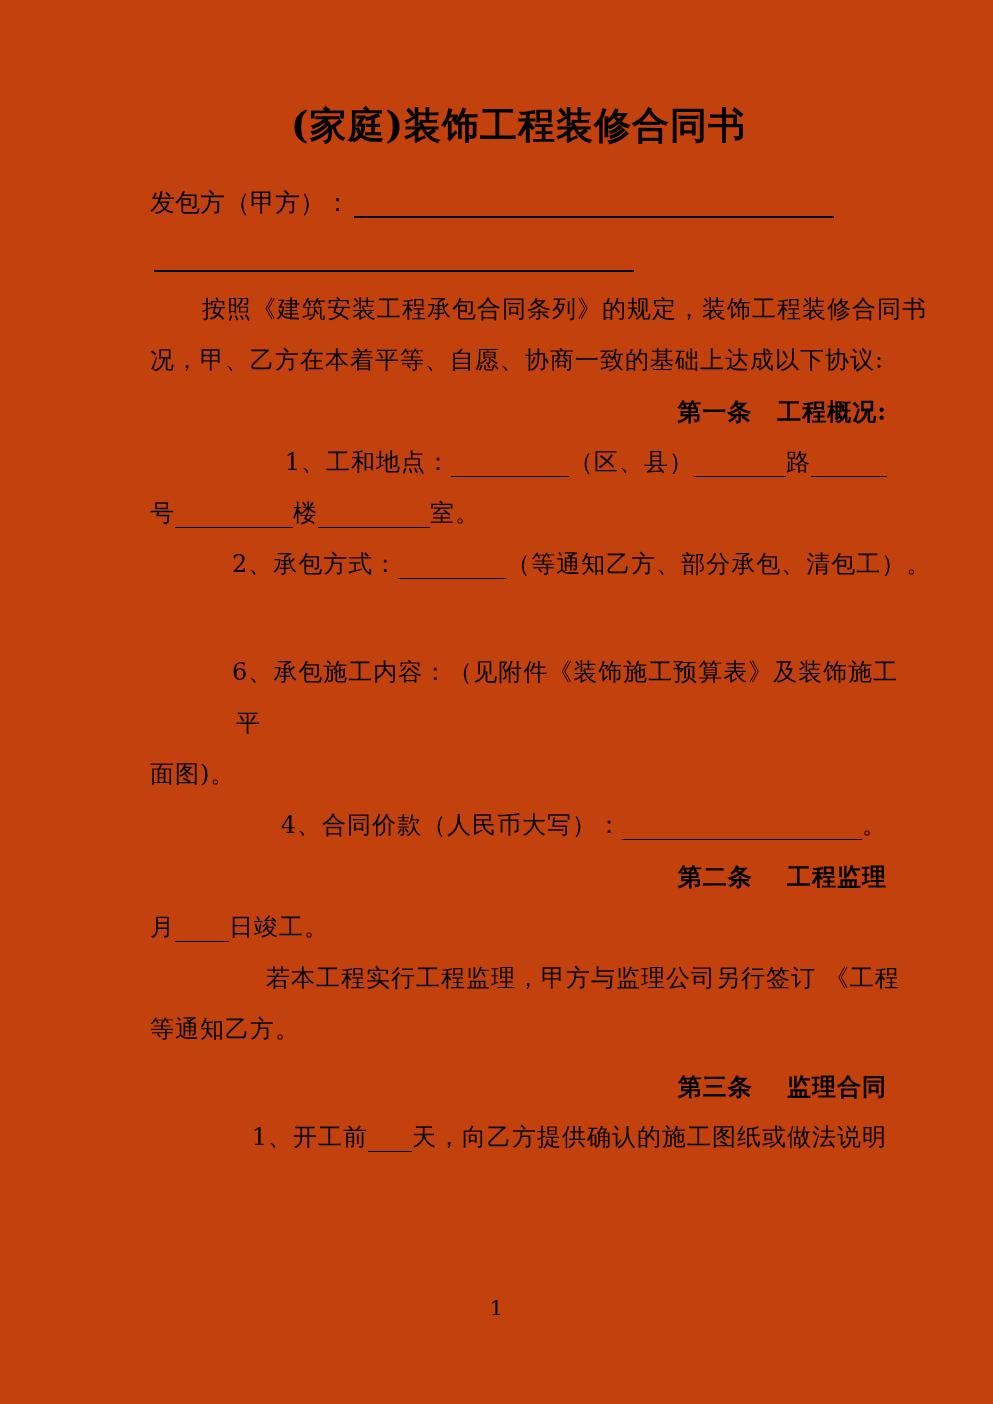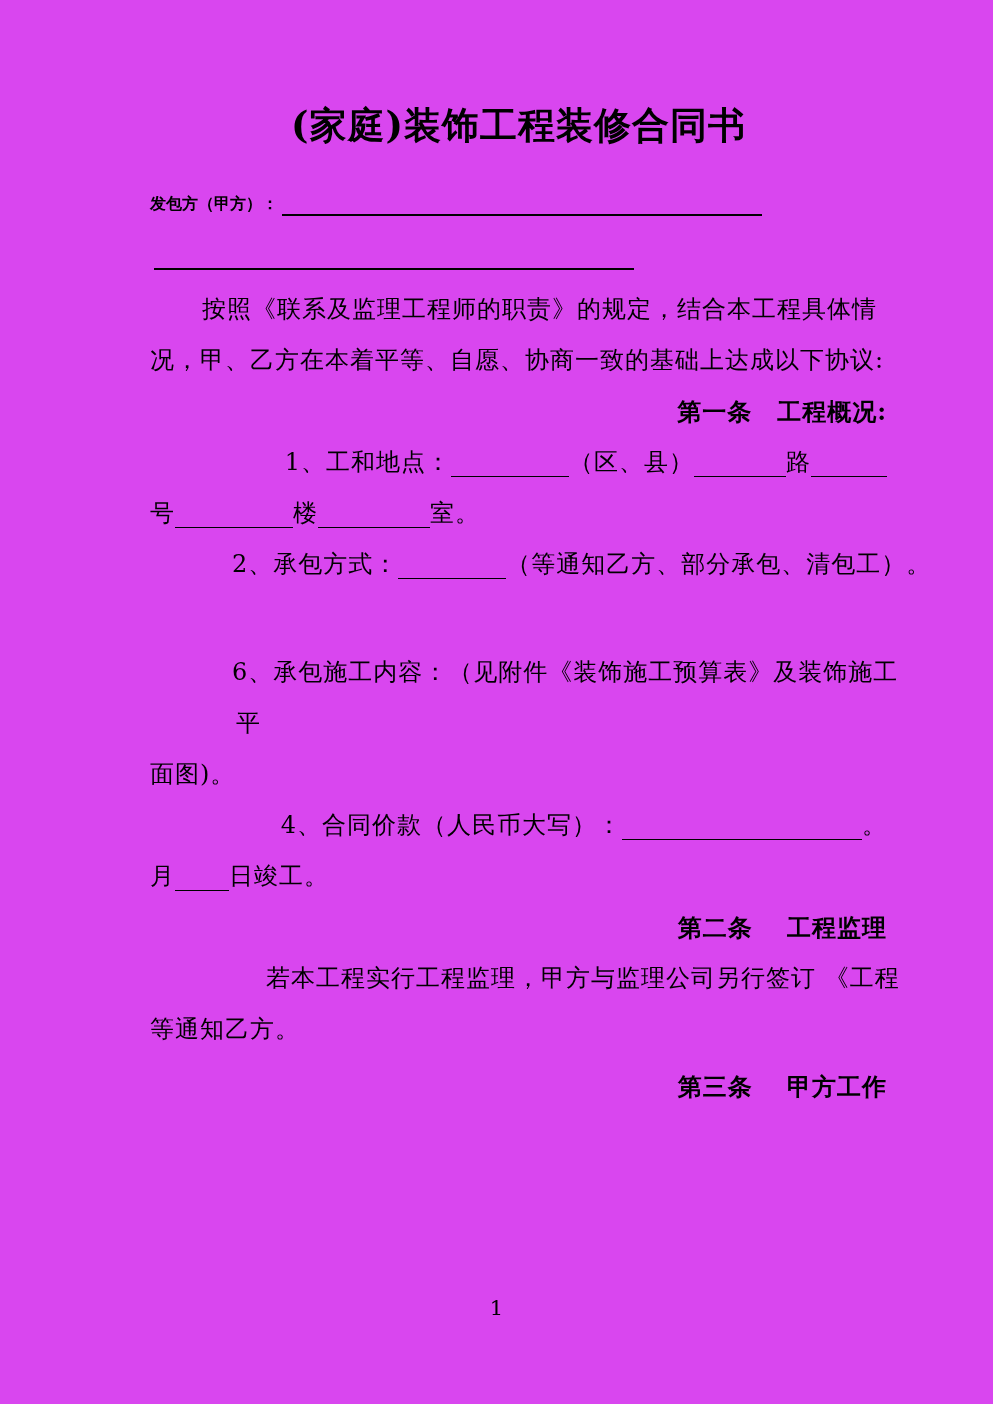--- a/index.html
+++ b/index.html
@@ -1,32 +1,32 @@
 <!DOCTYPE html>
 <html><head>
 <meta charset="utf-8">
 <style>
   html,body { margin:0; padding:0; background:#ffffff; }
   .page {
     position:relative;
     width:993px; height:1404px;
-    background:#d946ef;
+    background:#c2410c;
     color:#000000;
     font-family:"DejaVu Serif","Liberation Serif",serif;
     overflow:hidden;
   }
   .content { position:absolute; left:150px; top:0; width:737px; }
   .title {
     margin:94px 0 0 0; height:62px; line-height:62px;
     font-size:37px; font-weight:bold; text-align:center;
     letter-spacing:1px; white-space:pre;
   }
   .party-row {
     margin-top:20px; height:54px; line-height:54px;
-    font-size:16px; font-weight:bold; white-space:pre;
+    font-size:25px; font-weight:normal; white-space:pre;
   }
   .party-line {
     display:inline-block; width:480px; height:38px;
     border-bottom:2px solid #000; vertical-align:-7px; margin-left:4px;
   }
   .ln {
     height:51px; line-height:51px; font-size:24px;
     letter-spacing:1px; white-space:pre;
   }
   .bold { font-weight:bold; }
@@ -54,45 +54,46 @@
 
 <div class="page">
   <div class="content">
 
     <h1 class="title">(家庭)装饰工程装修合同书</h1>
 
     <div class="party-row"><span>发包方（甲方）：</span><span class="party-line"></span></div>
 
     <div class="party-row" style="margin-top:0"><span class="party-line"></span></div>
 
-    <div class="ln ind-p">按照《联系及监理工程师的职责》的规定，结合本工程具体情</div>
+    <div class="ln ind-p">按照《建筑安装工程承包合同条列》的规定，装饰工程装修合同书</div>
     <div class="ln">况，甲、乙方在本着平等、自愿、协商一致的基础上达成以下协议:</div>
 
     <div class="ln ind-h bold">第一条　工程概况:</div>
 
     <div class="ln ind-h"><span>1、工和地点：</span><span class="bl w118"></span><span>（区、县）</span><span class="bl w92"></span><span>路</span><span class="bl w76"></span></div>
 
     <div class="ln"><span>号</span><span class="bl w118"></span><span>楼</span><span class="bl w112"></span><span>室。</span></div>
 
     <div class="ln ind-h"><span>2、承包方式：</span><span class="bl w108"></span><span>（等通知乙方、部分承包、清包工）。</span></div>
 
     <div class="spacer"></div>
 
     <div class="ln ind-h mt6">6、承包施工内容：（见附件《装饰施工预算表》及装饰施工</div>
     <div class="ln ind-s">平</div>
     <div class="ln">面图)。</div>
 
     <div class="ln ind-h"><span>4、合同价款（人民币大写）：</span><span class="bl w240"></span><span>。</span></div>
 
 
+    <div class="ln ind-h bold">第二条　 工程监理</div>
+
     <div class="ln"><span>月</span><span class="bl w54"></span><span>日竣工。</span></div>
-
-    <div class="ln ind-h bold">第二条　 工程监理</div>
     <div class="ln ind-q">若本工程实行工程监理，甲方与监理公司另行签订 《工程</div>
     <div class="ln">等通知乙方。</div>
 
-    <div class="ln ind-h bold mt6">第三条　 甲方工作</div>
+    <div class="ln ind-h bold mt6">第三条　 监理合同</div>
 
+    <div class="ln ind-h"><span>1、开工前</span><span class="bl w44"></span><span>天，向乙方提供确认的施工图纸或做法说明</span></div>
 
   </div>
 
   <div class="pageno">1</div>
 </div>
 
 </body></html>

